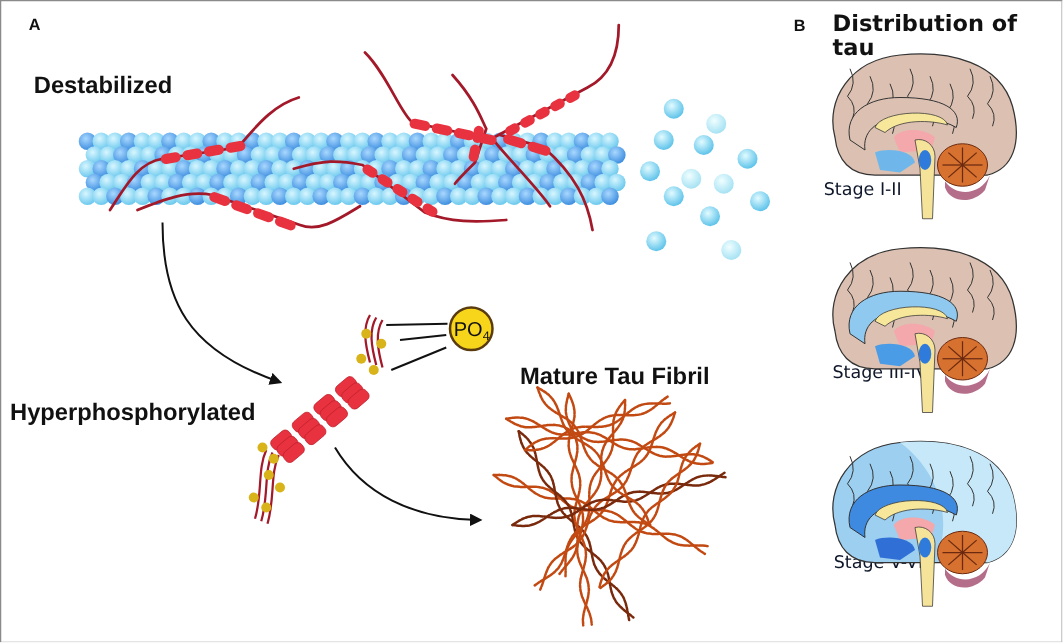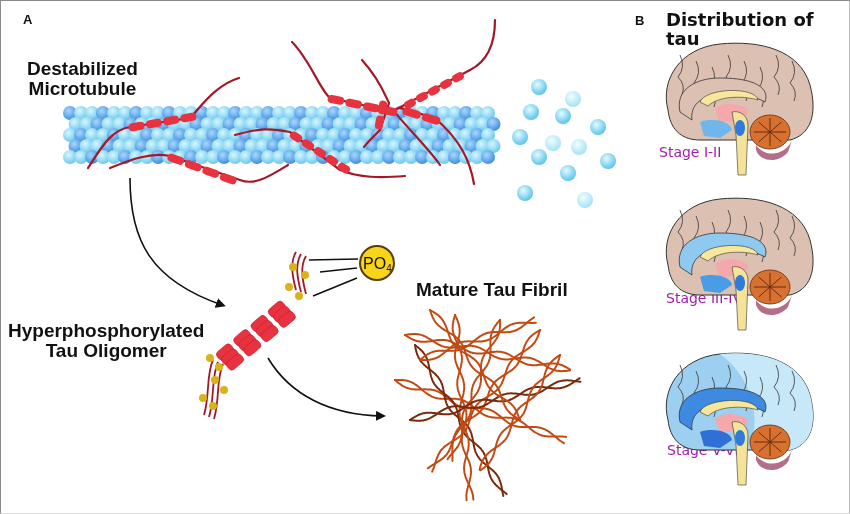--- a/index.html
+++ b/index.html
@@ -1,38 +1,36 @@
 <!DOCTYPE html>
 <html><head>
 <meta charset="utf-8">
 <style>
   html,body{margin:0;padding:0;background:#fff;}
   body{width:850px;height:514px;position:relative;overflow:hidden;font-family:"Liberation Sans",sans-serif;}
   .frame{position:absolute;left:0;top:0;width:848px;height:512px;border-top:1px solid #8a8a8a;border-left:1px solid #8a8a8a;border-right:1px solid #bbb;border-bottom:1px solid #ddd;}
   .lbl{position:absolute;color:#111;font-weight:bold;line-height:1.05;}
   .panel-letter{font-size:13px;}
-  .big{font-size:19px;text-align:center;}
-  .stage{position:absolute;font-family:"DejaVu Sans",sans-serif;font-size:14px;color:#a21caf;}
+  .big{font-size:19px;}
+  .stage{position:absolute;font-family:"DejaVu Sans",sans-serif;font-size:14px;color:#0f172a;}
   svg{position:absolute;left:0;top:0;}
 </style>
 </head>
 <body>
 
 <div class="frame"></div>
 
 <div class="lbl panel-letter" style="left:23px;top:13px;">A</div>
 <div class="lbl big" style="left:27px;top:59px;">
   <div>Destabilized</div>
-  <div>Microtubule</div>
 </div>
 <div class="lbl big" style="left:8px;top:321px;">
   <div>Hyperphosphorylated</div>
-  <div>Tau Oligomer</div>
 </div>
-<div class="lbl big" style="left:416px;top:280px;">Mature Tau Fibril</div>
+<div class="lbl big" style="left:416px;top:292px;">Mature Tau Fibril</div>
 
 <div class="lbl panel-letter" style="left:635px;top:14px;">B</div>
 <div class="lbl" style="left:666px;top:11px;font-size:18px;font-family:'DejaVu Sans',sans-serif;">Distribution of tau</div>
 <div class="stage" style="left:659px;top:144px;">Stage I-II</div>
 <div class="stage" style="left:666px;top:290px;">Stage III-IV</div>
 <div class="stage" style="left:667px;top:442px;">Stage V-VI</div>
 
 <svg width="850" height="514" viewBox="0 0 850 514">
   <defs>
     <radialGradient id="tubL" cx="40%" cy="35%" r="65%">

